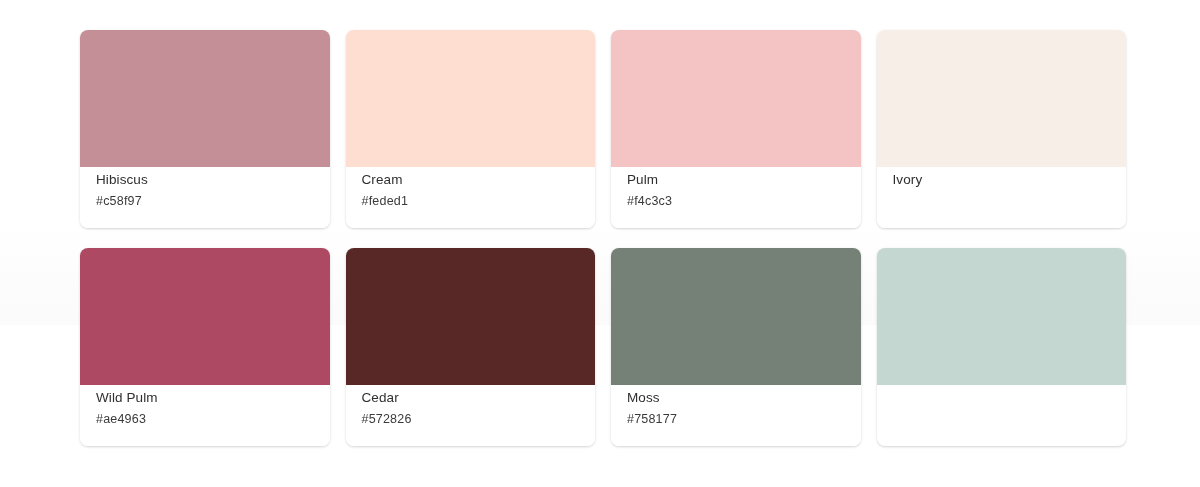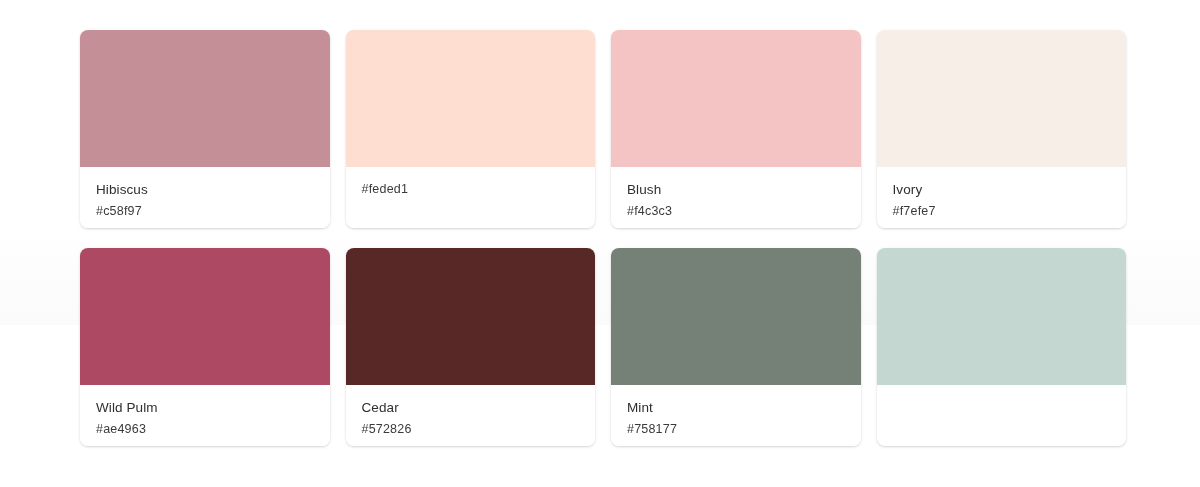--- a/index.html
+++ b/index.html
@@ -50,21 +50,21 @@
   }
 
   .swatch-color {
     height: 137px;
     width: 100%;
     flex: 0 0 137px;
   }
 
   .swatch-info {
     flex: 1 1 auto;
-    padding: 14px 16px 0 16px;
+    padding: 4px 16px 0 16px;
     background: #ffffff;
   }
 
   .swatch-name {
     font-size: 13.5px;
     line-height: 18px;
     color: #2f2f2f;
     font-weight: 400;
     letter-spacing: 0.1px;
     margin-bottom: 4px;
@@ -87,54 +87,54 @@
     <div class="swatch-card">
       <div class="swatch-color" style="background-color: rgb(197, 143, 151);"></div>
       <div class="swatch-info">
         <div class="swatch-name">Hibiscus</div>
         <div class="swatch-hex">#c58f97</div>
       </div>
     </div>
     <div class="swatch-card">
       <div class="swatch-color" style="background-color: rgb(254, 222, 209);"></div>
       <div class="swatch-info">
+        <div class="swatch-name">Cream</div>
         <div class="swatch-hex">#feded1</div>
       </div>
     </div>
     <div class="swatch-card">
       <div class="swatch-color" style="background-color: rgb(244, 195, 195);"></div>
       <div class="swatch-info">
-        <div class="swatch-name">Blush</div>
+        <div class="swatch-name">Pulm</div>
         <div class="swatch-hex">#f4c3c3</div>
       </div>
     </div>
     <div class="swatch-card">
       <div class="swatch-color" style="background-color: rgb(247, 239, 231);"></div>
       <div class="swatch-info">
         <div class="swatch-name">Ivory</div>
-        <div class="swatch-hex">#f7efe7</div>
       </div>
     </div>
     <div class="swatch-card">
       <div class="swatch-color" style="background-color: rgb(174, 73, 99);"></div>
       <div class="swatch-info">
         <div class="swatch-name">Wild Pulm</div>
         <div class="swatch-hex">#ae4963</div>
       </div>
     </div>
     <div class="swatch-card">
       <div class="swatch-color" style="background-color: rgb(87, 40, 38);"></div>
       <div class="swatch-info">
         <div class="swatch-name">Cedar</div>
         <div class="swatch-hex">#572826</div>
       </div>
     </div>
     <div class="swatch-card">
       <div class="swatch-color" style="background-color: rgb(117, 129, 119);"></div>
       <div class="swatch-info">
-        <div class="swatch-name">Mint</div>
+        <div class="swatch-name">Moss</div>
         <div class="swatch-hex">#758177</div>
       </div>
     </div>
     <div class="swatch-card">
       <div class="swatch-color" style="background-color: rgb(196, 215, 209);"></div>
     </div>
   </div>
 
 </body></html>

